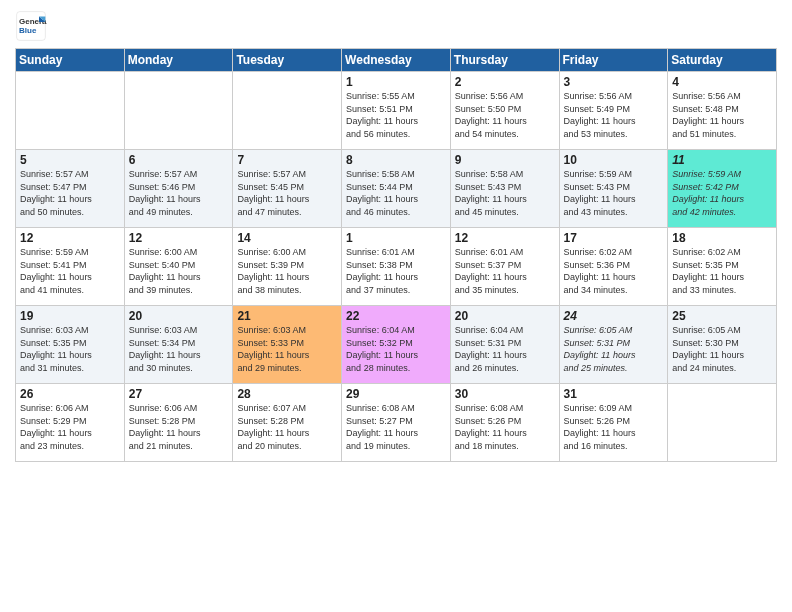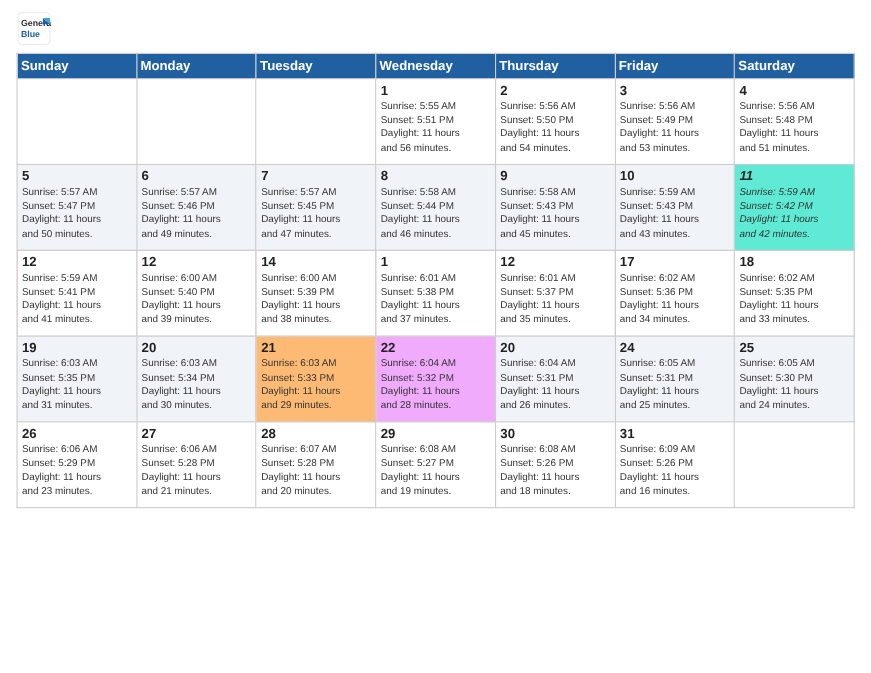--- a/index.html
+++ b/index.html
@@ -282,21 +282,21 @@
 Daylight: 11 hours
 and 28 minutes.</div>
           </td>
           <td style="background: rgb(240, 244, 248);">
             <span class="day-num">20</span>
             <div class="cell-info" style="white-space: pre-line;">Sunrise: 6:04 AM
 Sunset: 5:31 PM
 Daylight: 11 hours
 and 26 minutes.</div>
           </td>
-          <td style="background: rgb(240, 244, 248);">
+          <td style="background: rgb(240, 244, 248); font-style: italic;">
             <span class="day-num">24</span>
             <div class="cell-info" style="white-space: pre-line;">Sunrise: 6:05 AM
 Sunset: 5:31 PM
 Daylight: 11 hours
 and 25 minutes.</div>
           </td>
           <td style="background: rgb(240, 244, 248);">
             <span class="day-num">25</span>
             <div class="cell-info" style="white-space: pre-line;">Sunrise: 6:05 AM
 Sunset: 5:30 PM

